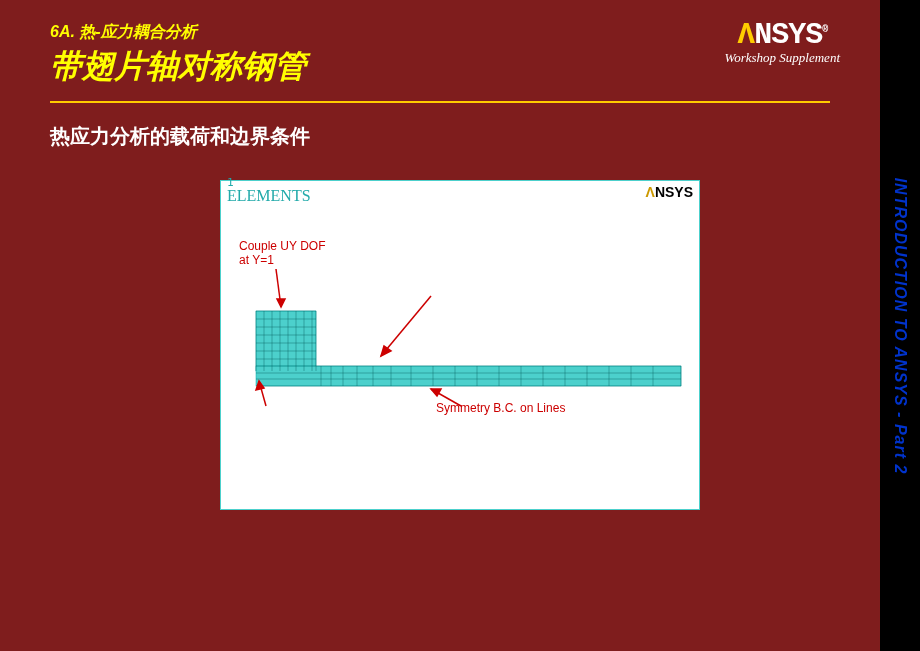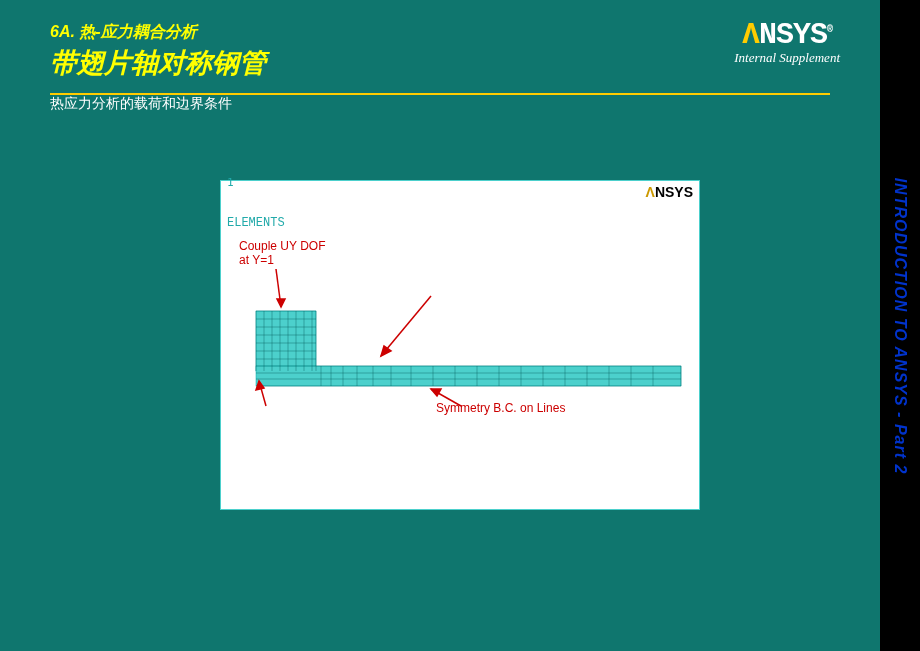--- a/index.html
+++ b/index.html
@@ -9,37 +9,37 @@
       background: #000;
       font-family: Arial, "Microsoft YaHei", sans-serif;
       position: relative;
       overflow: hidden;
     }
     .slide {
       position: absolute;
       left: 0; top: 0;
       width: 880px;
       height: 651px;
-      background: #0f766e;
+      background: #7f1d1d;
     }
     .header {
       position: relative;
       padding: 22px 50px 0 50px;
     }
     .section-num {
       color: #ffff00;
       font-style: italic;
       font-weight: bold;
       font-size: 16px;
     }
     .title {
       color: #ffff00;
       font-weight: bold;
       font-style: italic;
-      font-size: 27px;
+      font-size: 32px;
       margin-top: 2px;
     }
     .logo-block {
       position: absolute;
       right: 40px;
       top: 18px;
       text-align: center;
     }
     .logo {
       font-weight: 900;
@@ -59,40 +59,39 @@
       font-family: "Times New Roman", serif;
       margin-top: -2px;
     }
     .hr {
       margin: 12px 50px 0 50px;
       border: none;
       border-top: 2px solid #ffcc00;
     }
     .subtitle {
       color: #fff;
-      font-weight: normal;
-      font-size: 14px;
-      margin: 0 0 0 50px;
+      font-weight: bold;
+      font-size: 20px;
+      margin: 20px 0 0 50px;
     }
     .figure-wrap {
       position: absolute;
       left: 220px;
       top: 180px;
       width: 480px;
       height: 330px;
       background: #fff;
       border: 1px solid #4cd0cc;
     }
     .fig-elements {
       position: absolute;
       left: 6px; top: 6px;
-      font-size: 12px;
-      font-family: Liberation Mono, monospace;
+      font-size: 16px;
+      font-family: Liberation Serif, serif;
       color: #2aa;
-      margin-top: 29px;
     }
     .fig-one {
       position: absolute;
       left: 6px; top: -5px;
       font-size: 11px;
       color: #2aa;
       font-family: monospace;
     }
     .fig-logo {
       position: absolute;
@@ -149,21 +148,21 @@
 </head>
 <body>
 
 <div class="slide">
 
   <div class="header">
     <div class="section-num">6A. 热-应力耦合分析</div>
     <div class="title">带翅片轴对称钢管</div>
     <div class="logo-block">
       <div class="logo"><span class="lambda">Λ</span><span>NSYS</span><sup style="font-size:10px;">®</sup></div>
-      <div class="logo-sub">Internal Supplement</div>
+      <div class="logo-sub">Workshop Supplement</div>
     </div>
   </div>
 
   <hr class="hr">
 
   <div class="subtitle">热应力分析的载荷和边界条件</div>
 
   <div class="figure-wrap">
     <div class="fig-one">1</div>
     <div class="fig-elements">ELEMENTS</div>

